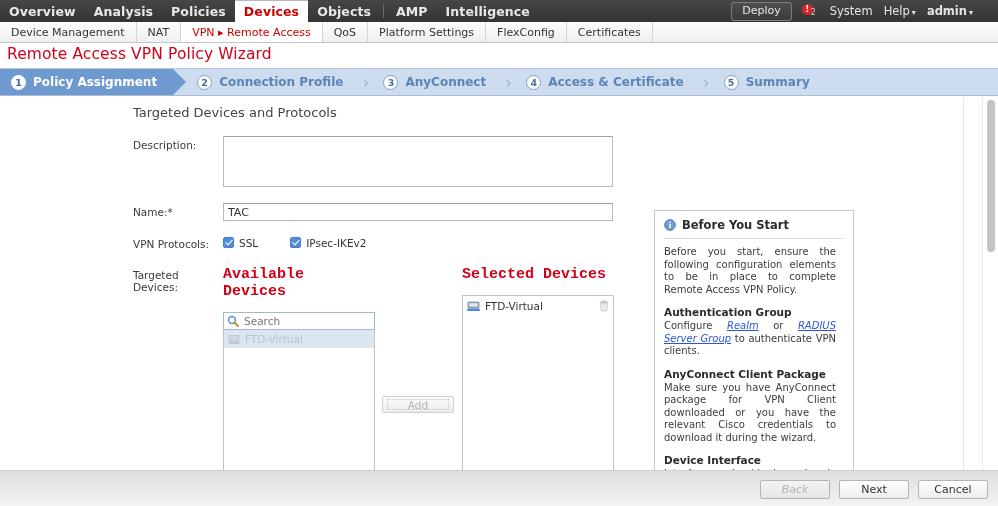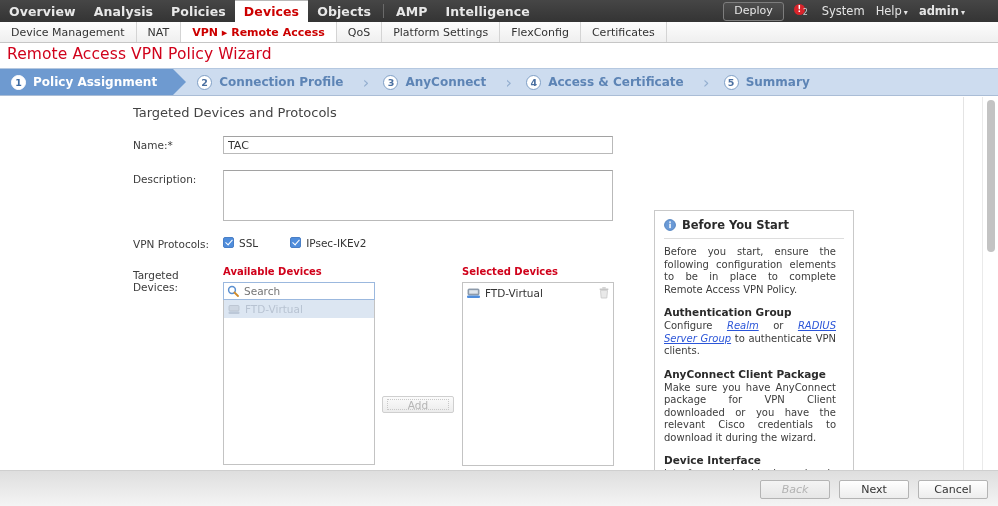--- a/index.html
+++ b/index.html
@@ -33,21 +33,21 @@
   }
   .nav-item.active {
     background: #fff;
     color: #cc0000;
     border-top: 1px solid #b9b9b9;
   }
   .nav-sep {
     width: 1px; margin: 4px 3px; background: #6a6a6a;
   }
   .topnav-right {
-    position: absolute; right: 8px; top: 0; height: 22px;
+    position: absolute; right: 0; top: 0; height: 22px;
     display: flex; align-items: center; padding-right: 14px;
   }
   .deploy-btn {
     border: 1px solid #7d7d7d;
     border-radius: 3px;
     background: linear-gradient(#4e4e4e, #3a3a3a);
     color: #e6e6e6;
     font-size: 11px;
     padding: 1px 10px 2px;
     margin-right: 10px;
@@ -82,21 +82,21 @@
   }
   .subnav-item {
     display: flex; align-items: center;
     padding: 0 11px;
     font-size: 11px;
     color: #333;
     border-right: 1px solid #d4d4d4;
     white-space: nowrap;
   }
   .subnav-item.active {
-    color: #cc0000; font-weight: bold; background: #fff;
+    color: #cc0000; font-weight: normal; background: #fff;
   }
   .subnav-fill { flex: 1; border-right: none; }
 
   
   .page-title {
     position: absolute; left: 7px; top: 45px;
     font-size: 15.5px; color: #d0021b; font-weight: normal;
     letter-spacing: .1px;
   }
 
@@ -191,21 +191,21 @@
   }
   .cblabel { font-size: 10.5px; color: #333; }
 
   
   .devrow { display: flex; margin-top: 16px; }
   .dev-cols { display: flex; }
   .col-avail { width: 152px; }
   .col-mid { width: 87px; position: relative; }
   .col-sel { width: 152px; }
   .list-head {
-    font-size: 10px; color: #d0021b; font-weight: bold; margin-bottom: 5px;
+    font-size: 15px; color: #d0021b; font-weight: bold; margin-bottom: 12px; font-family: Liberation Mono, monospace;
   }
   .search-wrap { position: relative; }
   .search-input {
     width: 152px; height: 18px;
     border: 1px solid #9bb8de;
     padding: 1px 4px 1px 20px;
     font-size: 10.5px; color: #7b7b7b; outline: none;
     font-family: "DejaVu Sans", "Liberation Sans", sans-serif;
   }
   .search-icon {
@@ -375,27 +375,27 @@
       <div>Summary</div>
     </div>
   </div>
 
   <div class="main">
 
     <div class="content">
       <div class="sec-title">Targeted Devices and Protocols</div>
 
       <div class="formrow">
+        <div class="flabel">Description:</div>
+        <textarea class="txtarea" style=""></textarea>
+      </div>
+
+      <div class="formrow">
         <div class="flabel">Name:*</div>
         <input class="txtinput" value="TAC" style="">
-      </div>
-
-      <div class="formrow">
-        <div class="flabel">Description:</div>
-        <textarea class="txtarea" style=""></textarea>
       </div>
 
       <div class="protorow">
         <div class="flabel">VPN Protocols:</div>
         <div class="cbwrap">
           <div class="cb"></div>
           <div class="cblabel">SSL</div>
         </div>
         <div class="cbwrap">
           <div class="cb"></div>

